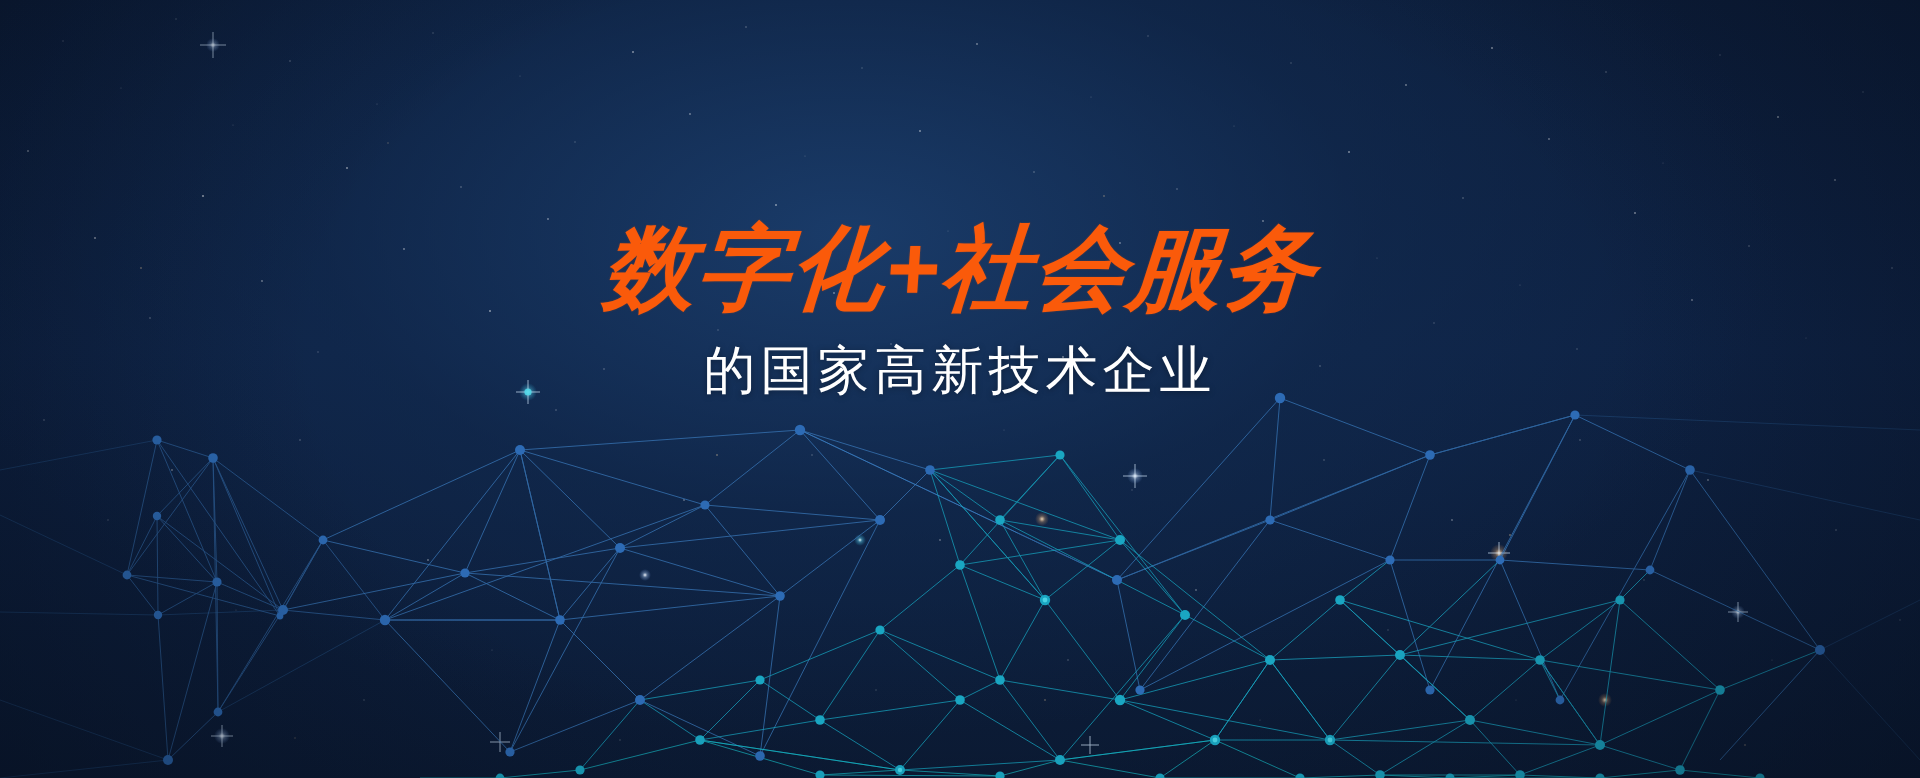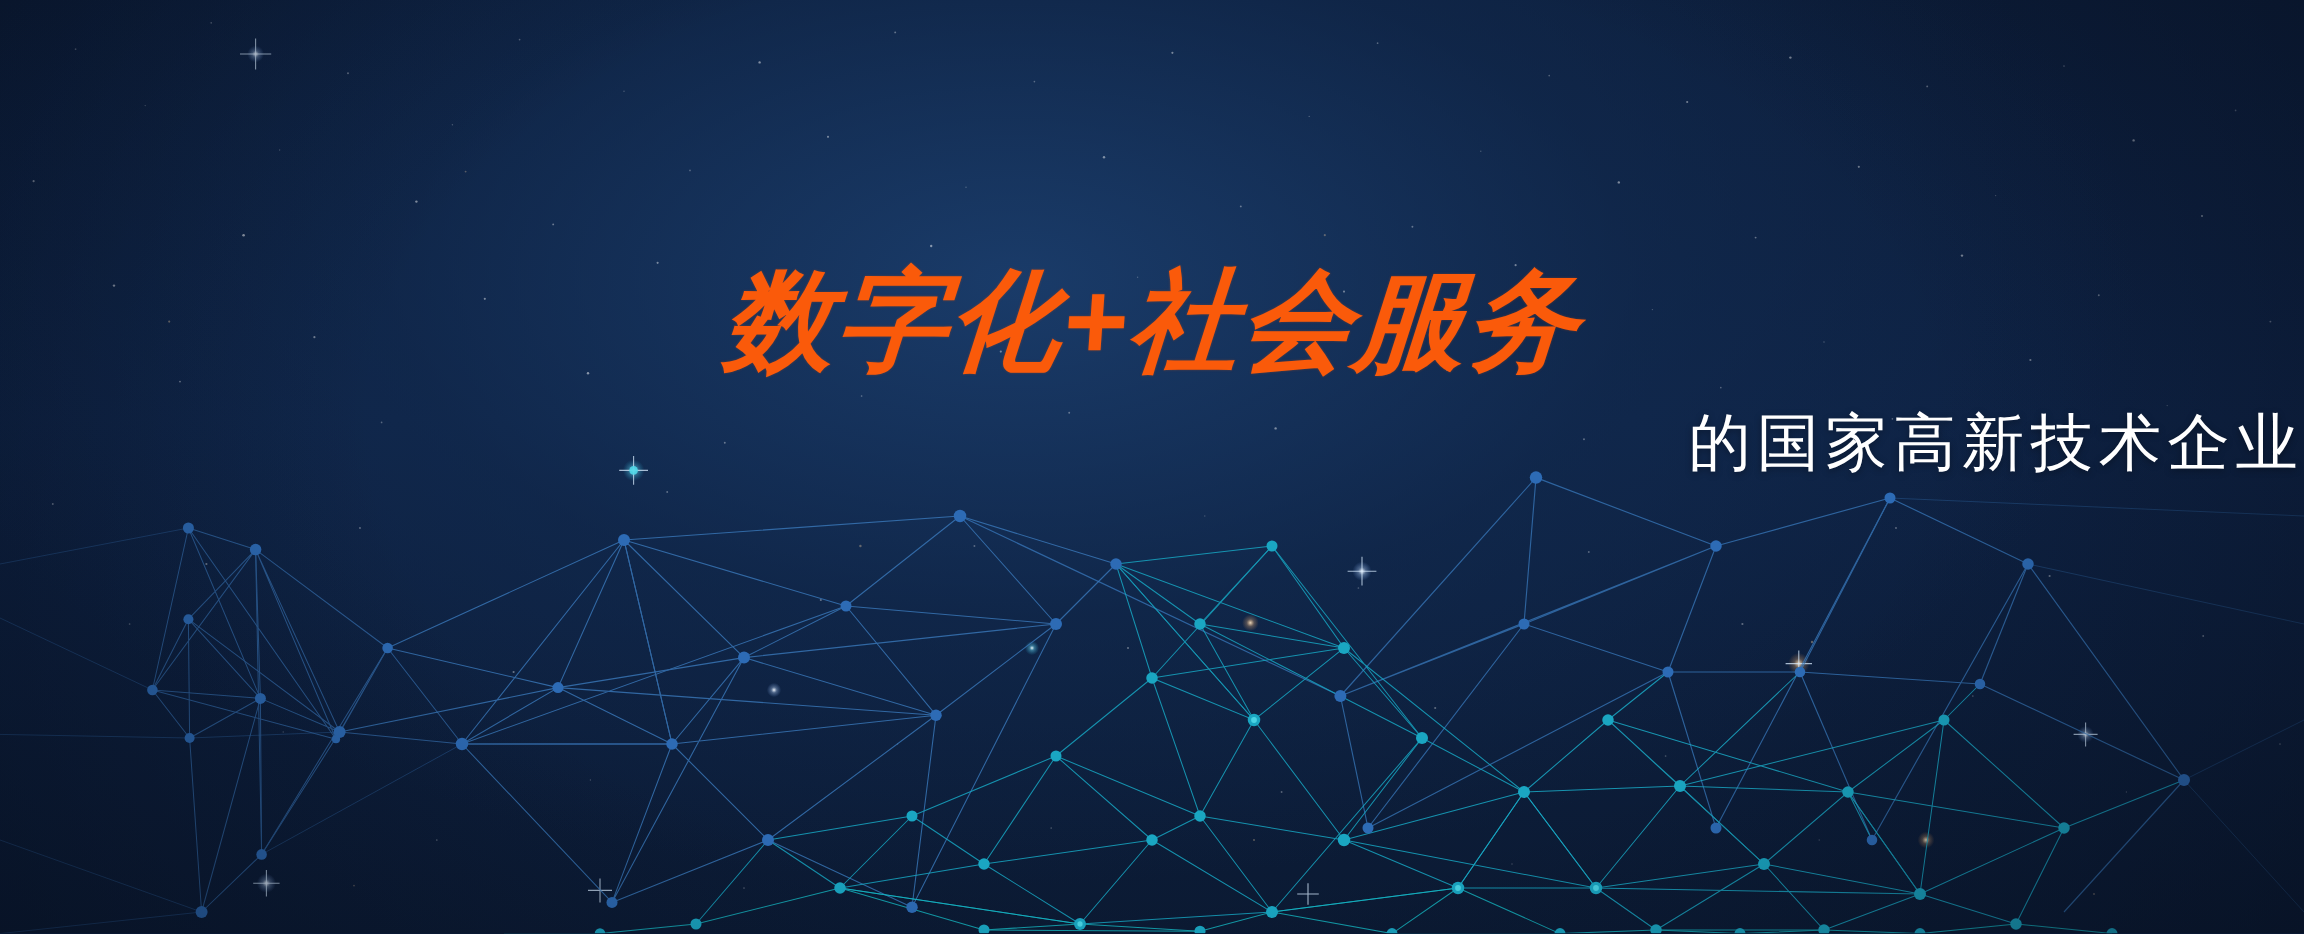--- a/index.html
+++ b/index.html
@@ -59,21 +59,21 @@
     letter-spacing: 2px;
     white-space: nowrap;
     transform: skewX(-4deg);
     text-shadow: 0 0 2px rgba(250,90,10,0.35);
   }
   .subtitle {
     position: absolute;
     left: 0;
     right: 0;
     top: 338px;
-    text-align: right;
+    text-align: center;
     font-family: "Liberation Serif", "DejaVu Serif", serif;
     font-size: 52px;
     line-height: 1.25;
     font-weight: 400;
     color: #ffffff;
     letter-spacing: 5px;
     white-space: nowrap;
     text-shadow: 0 1px 6px rgba(0,0,0,0.35);
   }
 </style>

